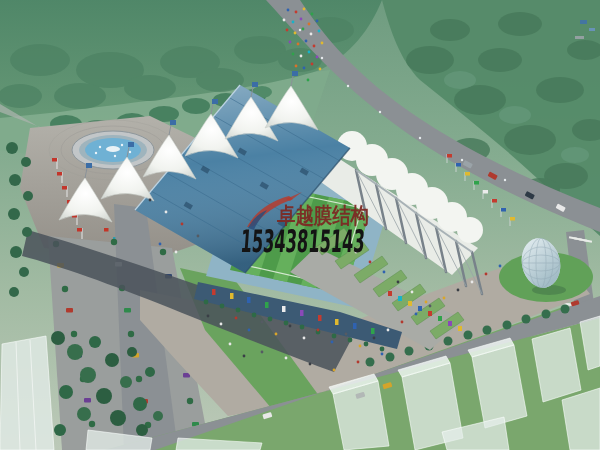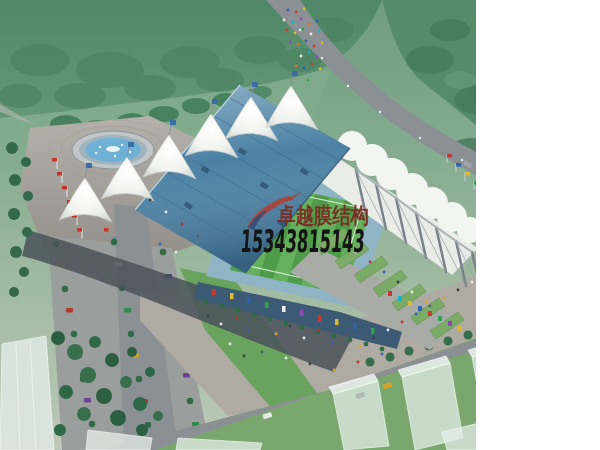--- a/index.html
+++ b/index.html
@@ -1,16 +1,16 @@
 <!DOCTYPE html>
 <html><head>
 <meta charset="utf-8">
 <style>
   html,body{margin:0;padding:0;background:#fff;}
-  .stage{position:relative;width:476px;height:450px;overflow:hidden;
+  .stage{position:relative;width:600px;height:450px;overflow:hidden;
          font-family:"DejaVu Sans","Liberation Sans",sans-serif;}
   .stage svg{position:absolute;left:0;top:0;display:block;}
   text{font-family:"DejaVu Sans","Liberation Sans",sans-serif;}
 </style>
 </head>
 <body>
 
 <div class="stage">
 <svg width="600" height="450" viewBox="0 0 600 450">
   <defs>

